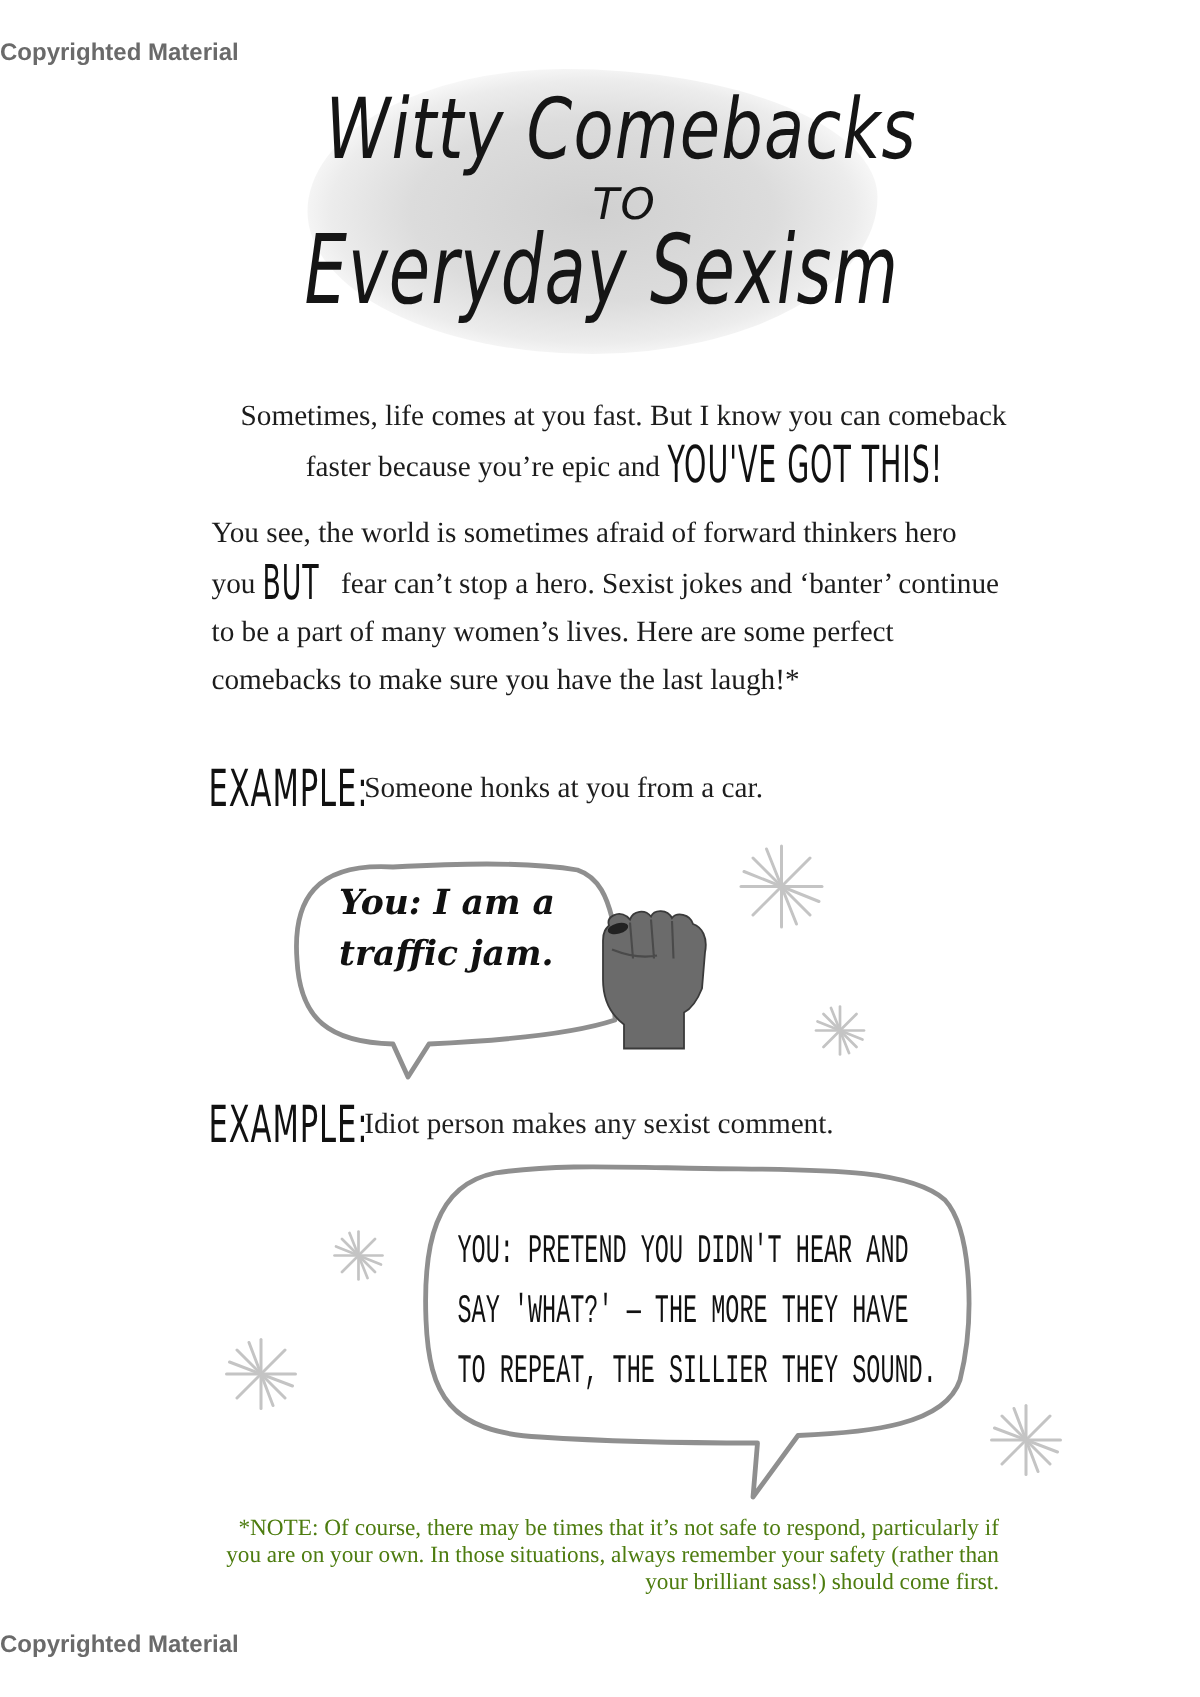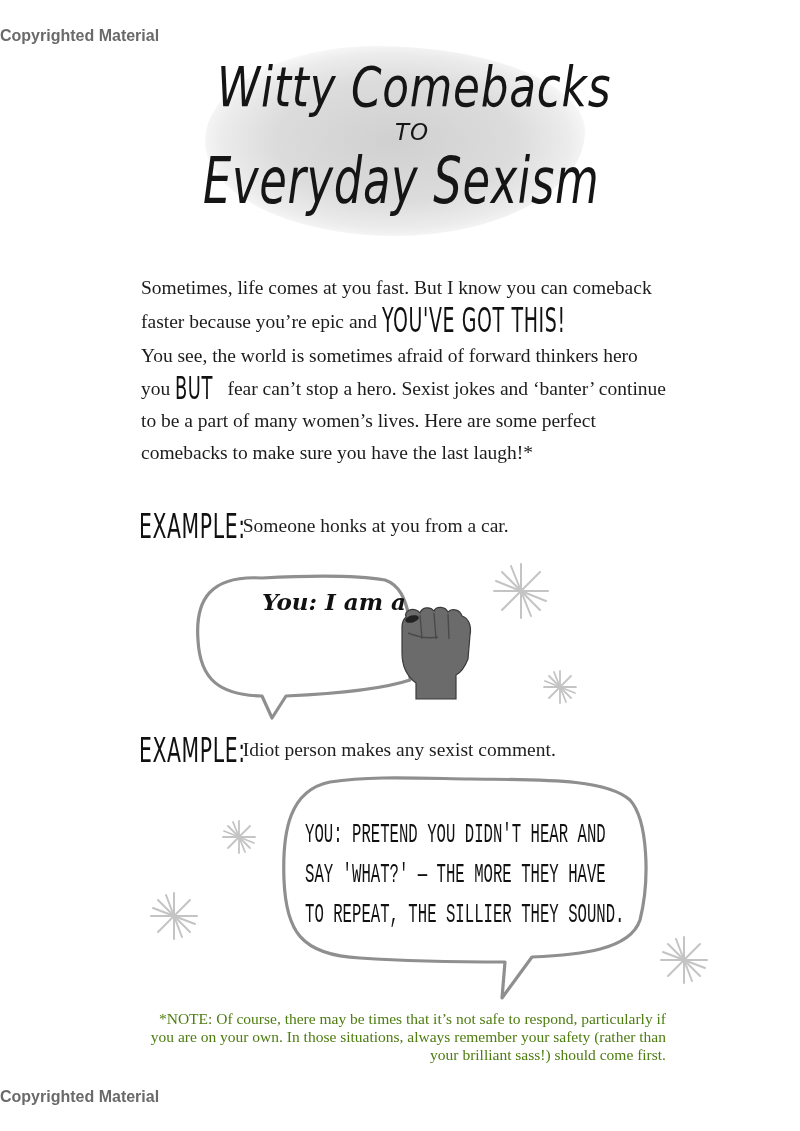--- a/index.html
+++ b/index.html
@@ -19,29 +19,29 @@
   .title-blob {
     position: absolute; left: 10px; top: 10px; width: 380px; height: 190px;
     background: radial-gradient(ellipse at 50% 50%, #d0d0d0 0%, #dcdcdc 45%, #ececec 65%, rgba(255,255,255,0) 78%);
     border-radius: 45% 55% 50% 50% / 50% 45% 55% 50%;
   }
   .title-line {
     position: absolute; font-family: "DejaVu Sans", sans-serif; font-weight: normal;
     color: #151515; letter-spacing: 1px; white-space: nowrap;
   }
   .title-l1 { left: 22px; top: 18px; font-size: 56px; font-style: italic; transform: scaleX(0.78); transform-origin: left top; }
-  .title-to { left: 200px; top: 83px; font-size: 23px; font-style: italic; }
+  .title-to { left: 200px; top: 83px; font-size: 29px; font-style: italic; }
   .title-l3 { left: 8px; top: 108px; font-size: 64px; font-style: italic; transform: scaleX(0.70); transform-origin: left top; }
 
   
   .para {
     position: absolute; left: 141px; width: 530px;
     font-size: 19.5px; line-height: 32px; color: #1c1c1c;
   }
-  .p1 { top: 272px; }
+  .p1 { top: 262px; text-align: right; }
   .p2 { top: 340px; }
 
   .hand {
     font-family: "DejaVu Sans Condensed", "DejaVu Sans", sans-serif;
     font-weight: normal; display: inline-block; color: #111;
     transform: scaleX(0.62); transform-origin: left center; letter-spacing: 1px;
     vertical-align: -4px;
   }
   .hand-big { font-size: 34px; margin-right: -70px; }
   .hand-but { font-size: 32px; margin-right: -14px; }
@@ -53,21 +53,21 @@
     font-family: "DejaVu Sans", sans-serif; font-size: 34px; color: #111;
     display: inline-block; transform: scaleX(0.6); transform-origin: left center;
     margin-right: -74px; vertical-align: -6px; letter-spacing: 1px;
   }
 
   svg { position: absolute; overflow: visible; }
 
   .bubble1-text {
     position: absolute; left: 226px; top: 585px; width: 180px;
     font-family: "DejaVu Serif", serif; font-style: italic; font-weight: bold;
-    font-size: 23px; line-height: 34px; color: #111; text-align: right;
+    font-size: 23px; line-height: 34px; color: #111; text-align: left;
   }
   .bubble2-text {
     position: absolute; left: 305px; top: 815px; width: 330px;
     font-family: Liberation Mono, monospace; font-size: 27px; line-height: 40px;
     color: #111; white-space: nowrap;
   }
   .bubble2-text span { display: block; transform: scaleX(0.58); transform-origin: left top; }
 
   .note {
     position: absolute; left: 146px; top: 1010px; width: 520px;
@@ -99,20 +99,21 @@
 </svg>
 
 <svg style="left:398px;top:603px;width:80px;height:100px;" viewBox="0 0 80 100">
   <path d="M8,14 C6,8 14,4 20,8 L22,10 C24,4 32,3 36,8 C38,3 47,3 50,9 C53,5 62,6 64,13 C70,15 74,22 72,32 L70,56 C66,66 62,70 58,72 L58,96 L18,96 L18,80 C10,74 4,64 4,50 L4,24 C4,18 6,16 8,14 Z" fill="#6b6b6b" stroke="#3a3a3a" stroke-width="1.2"></path>
   <path d="M22,12 L24,36 M36,10 L38,36 M50,11 L51,36 M10,30 C20,34 30,36 40,34" fill="none" stroke="#4a4a4a" stroke-width="1.4"></path>
   <ellipse cx="14" cy="16" rx="7" ry="3.5" fill="#222" transform="rotate(-15 14 16)"></ellipse>
 </svg>
 
 <div class="bubble1-text">
   <div>You: I am a</div>
+  <div>traffic jam.</div>
 </div>
 
 <svg style="left:492px;top:562px;width:58px;height:58px;" viewBox="-29 -29 58 58">
   <g stroke="#c4c4c4" stroke-width="2" stroke-linecap="round">
     <line x1="0" y1="-27" x2="0" y2="27"></line>
       <line x1="-27" y1="0" x2="27" y2="0"></line>
     <line x1="-19" y1="-19" x2="19" y2="19"></line>
       <line x1="-19" y1="19" x2="19" y2="-19"></line>
     <line x1="-10" y1="-25" x2="10" y2="25"></line>
       <line x1="-25" y1="-10" x2="25" y2="10"></line>

